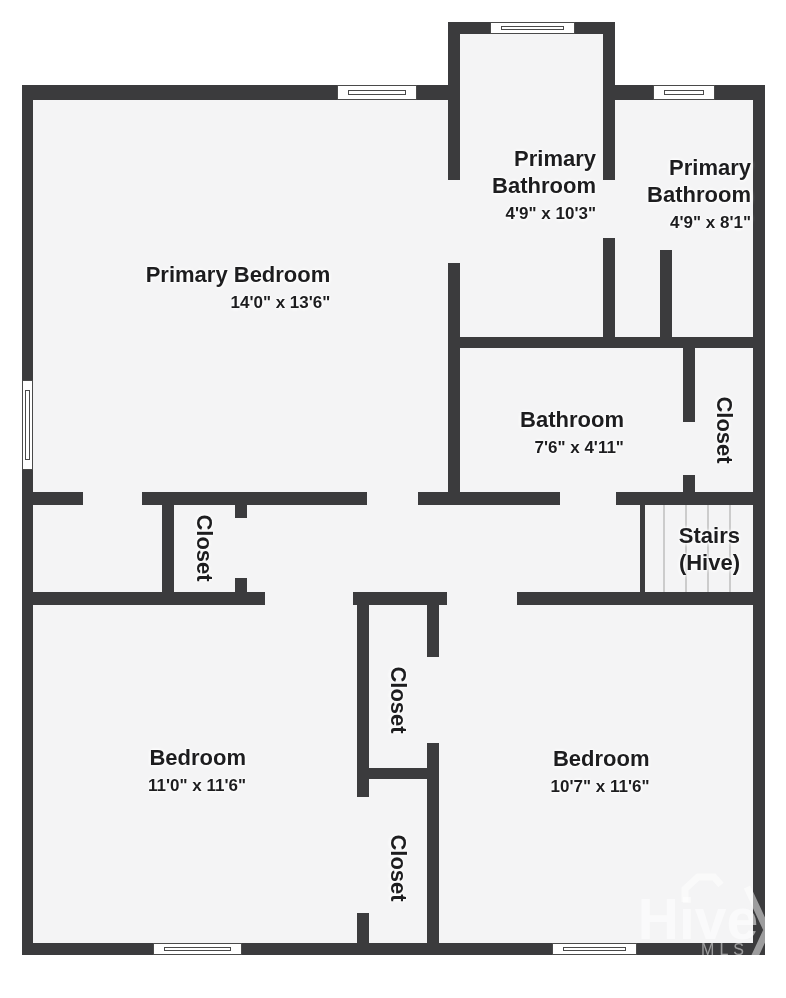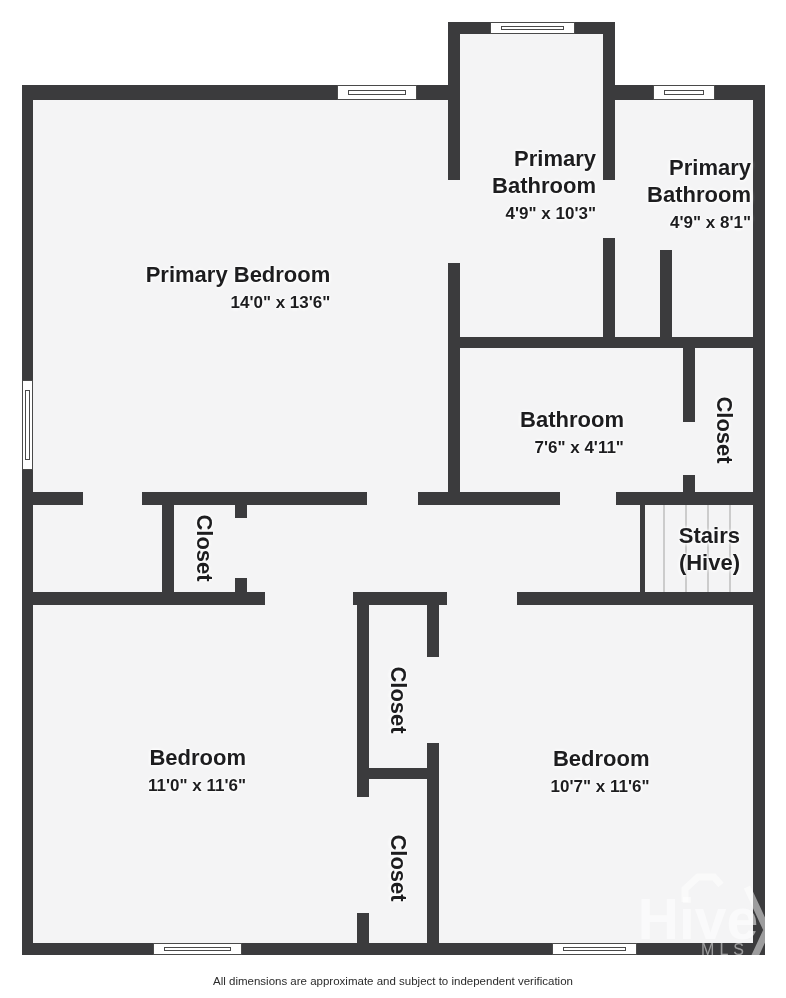--- a/index.html
+++ b/index.html
@@ -163,15 +163,14 @@
     <div class="rdims">10'7" x 11'6"</div>
   </div>
 
   <svg id="watermark" width="171" height="115" viewBox="0 0 171 115">
     <polyline points="70,42 70,29 83,17 99,17 106,25" fill="none" stroke="rgba(255,255,255,0.5)" stroke-width="7"></polyline>
     <polyline points="132,27 152,70 132,113" fill="none" stroke="rgba(255,255,255,0.5)" stroke-width="7"></polyline>
     <text id="wm-brand" x="83" y="79" text-anchor="middle">Hive</text>
     <text id="wm-sub" x="110" y="95" text-anchor="middle">MLS</text>
   </svg>
 
-  <div id="footer">All dimensions are approximate and subject to independent verification</div>
 
 </div>
 
 </body></html>

